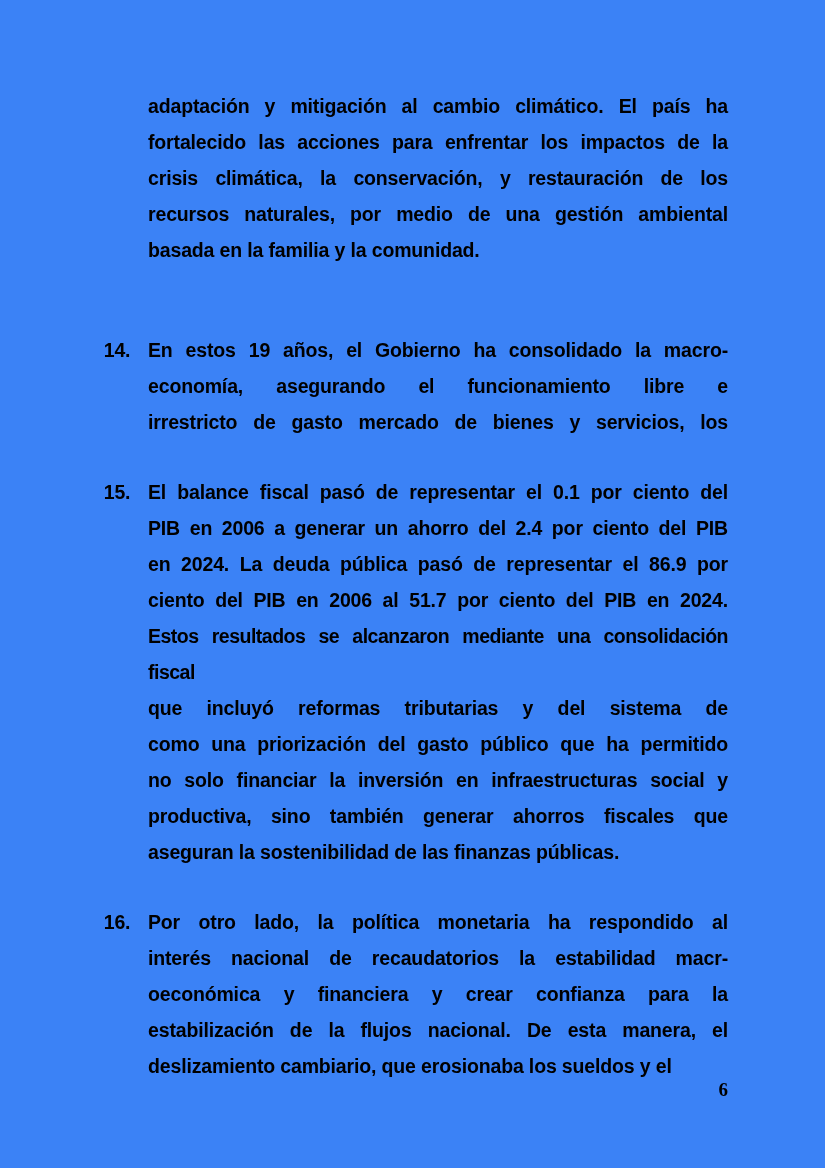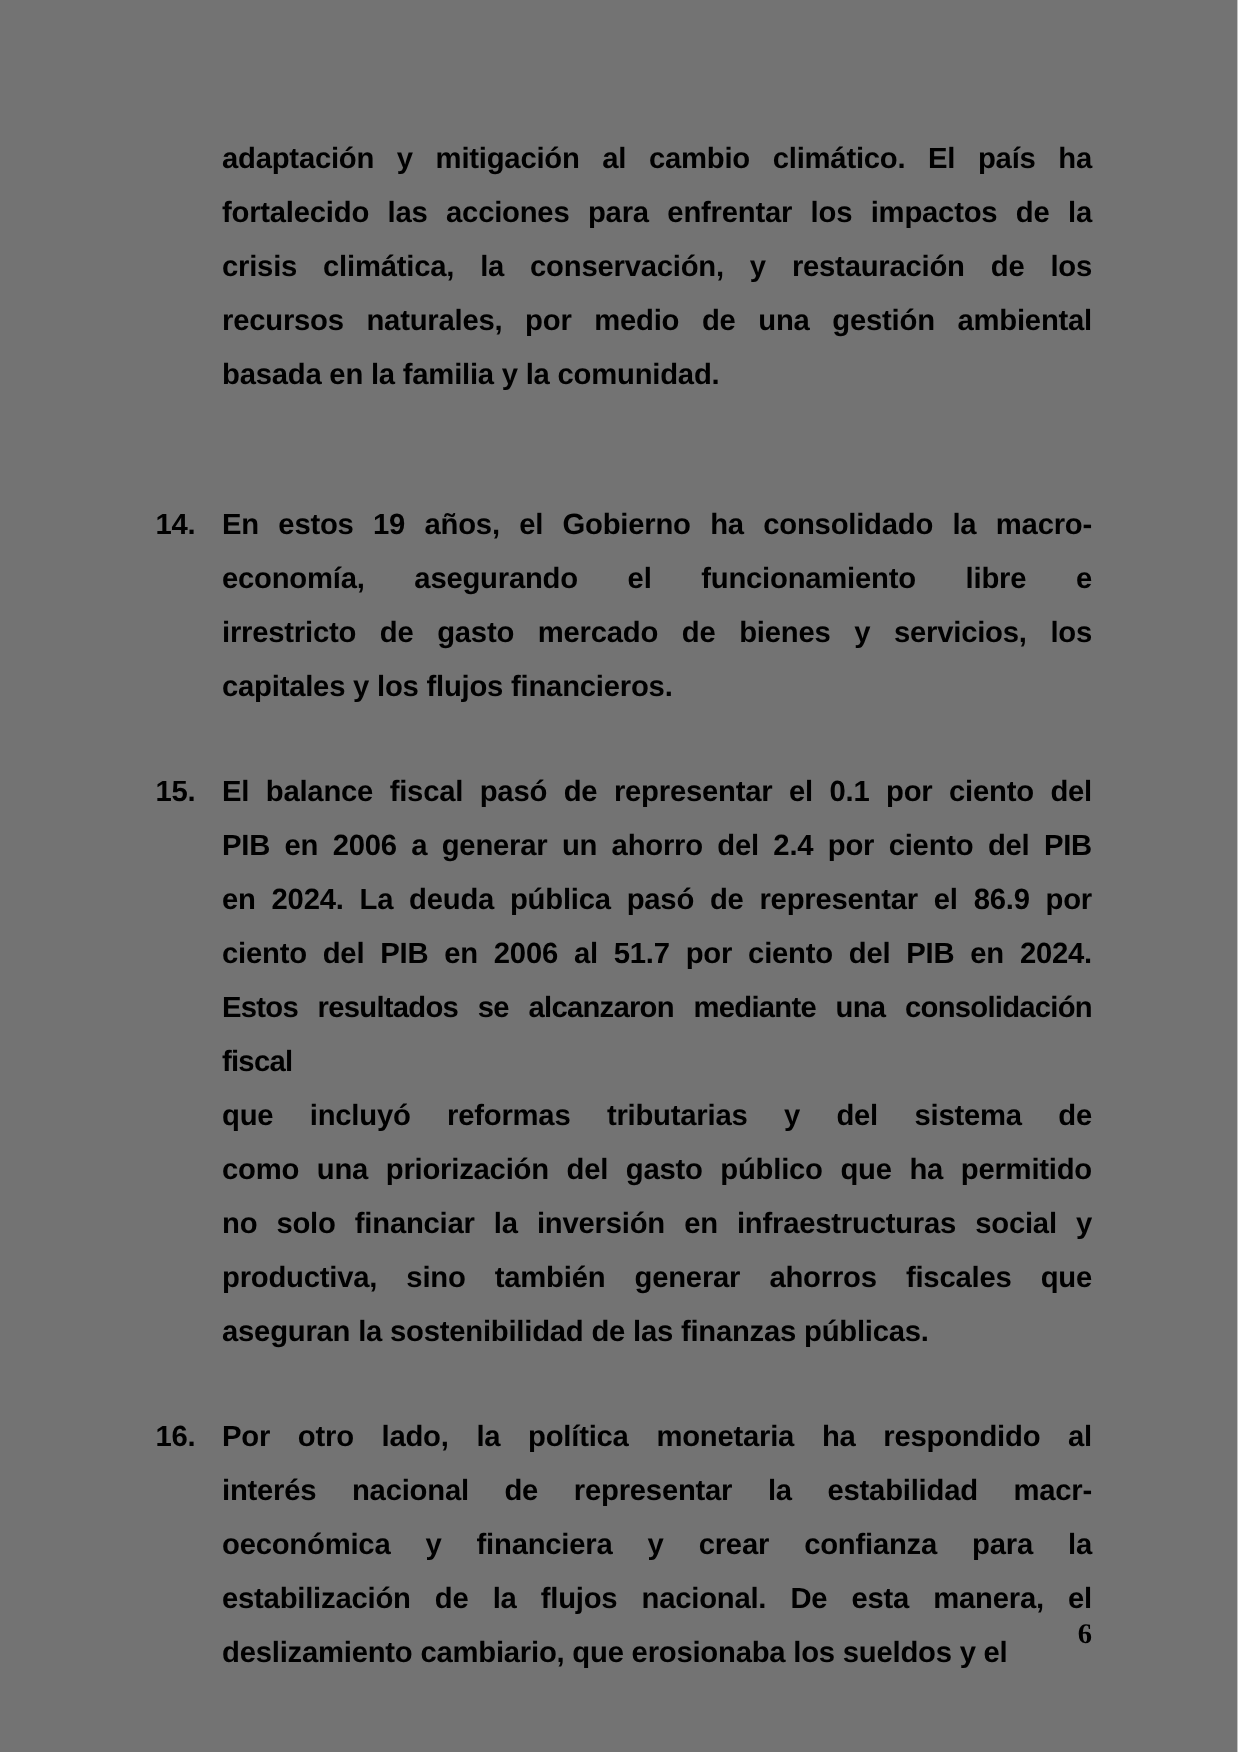--- a/index.html
+++ b/index.html
@@ -6,21 +6,21 @@
   html, body {
     margin: 0;
     padding: 0;
     background: #ffffff;
   }
 
   .page {
     position: relative;
     width: 825px;
     height: 1168px;
-    background: #737373;
+    background: #3b82f6;
     margin: 0 auto;
     overflow: hidden;
     font-family: "Liberation Sans", sans-serif;
     color: #000000;
   }
 
   
   .content {
     position: absolute;
     left: 95px;
@@ -143,21 +143,20 @@
 
 
     <div class="gap-md"></div>
 
     <div class="num-para">
       <span class="num">14.</span>
       <div class="body">
         <span class="ln">En estos 19 años, el Gobierno ha consolidado la macro-</span>
         <span class="ln">economía, asegurando el funcionamiento libre e</span>
         <span class="ln">irrestricto de gasto mercado de bienes y servicios, los</span>
-        <span class="ln last">capitales y los flujos financieros.</span>
       </div>
     </div>
 
     <div class="gap-sm"></div>
 
     <div class="num-para">
       <span class="num">15.</span>
       <div class="body">
         <span class="ln">El balance fiscal pasó de representar el 0.1 por ciento del</span>
         <span class="ln">PIB en 2006 a generar un ahorro del 2.4 por ciento del PIB</span>
@@ -171,21 +170,21 @@
         <span class="ln last">aseguran la sostenibilidad de las finanzas públicas.</span>
       </div>
     </div>
 
     <div class="gap-sm"></div>
 
     <div class="num-para">
       <span class="num">16.</span>
       <div class="body">
         <span class="ln">Por otro lado, la política monetaria ha respondido al</span>
-        <span class="ln">interés nacional de representar la estabilidad macr-</span>
+        <span class="ln">interés nacional de recaudatorios la estabilidad macr-</span>
         <span class="ln">oeconómica y financiera y crear confianza para la</span>
         <span class="ln">estabilización de la flujos nacional. De esta manera, el</span>
         <span class="ln last">deslizamiento cambiario, que erosionaba los sueldos y el</span>
       </div>
     </div>
 
   </div>
 
   <div class="page-number">6</div>
 

